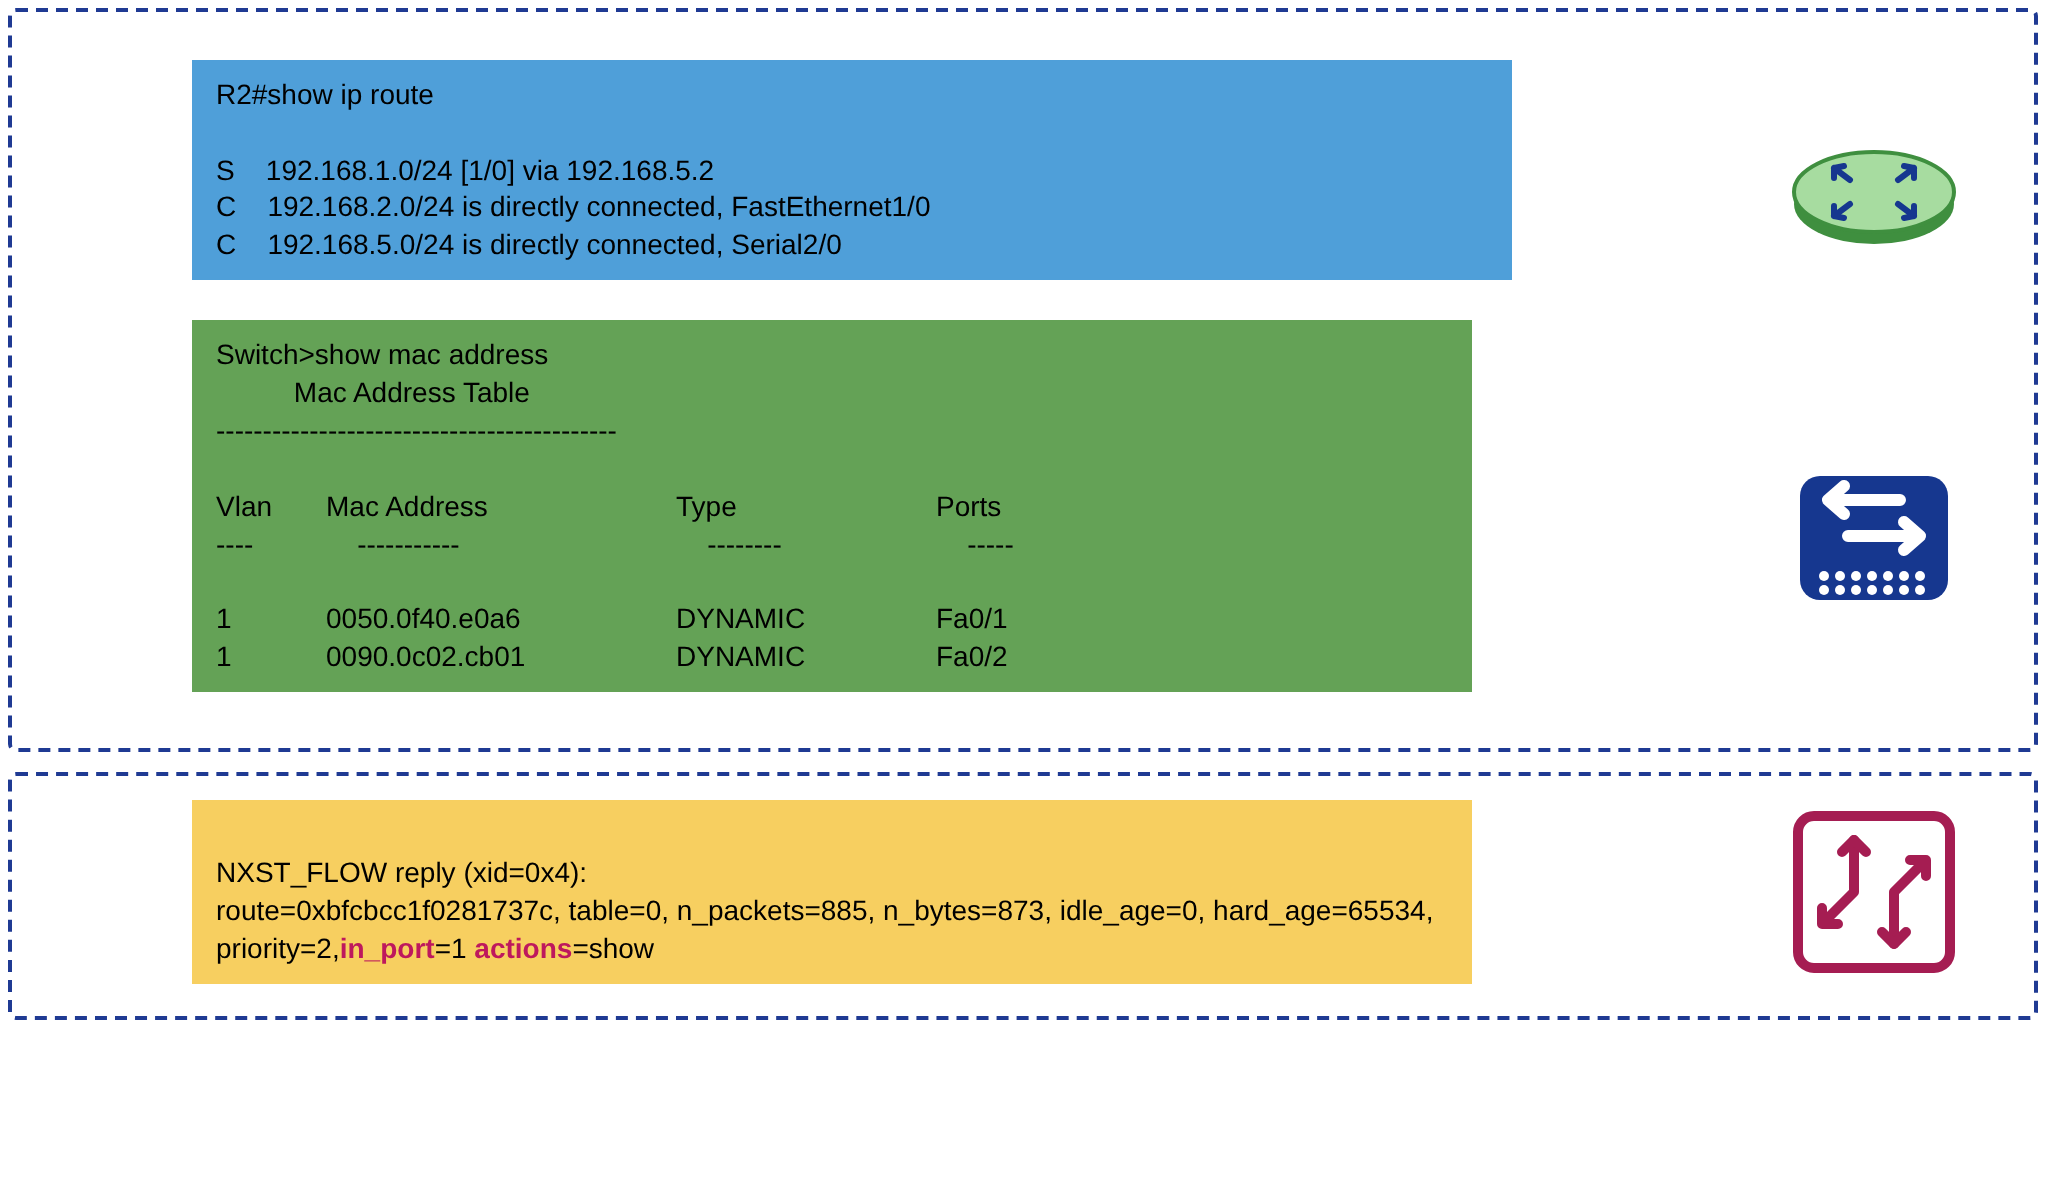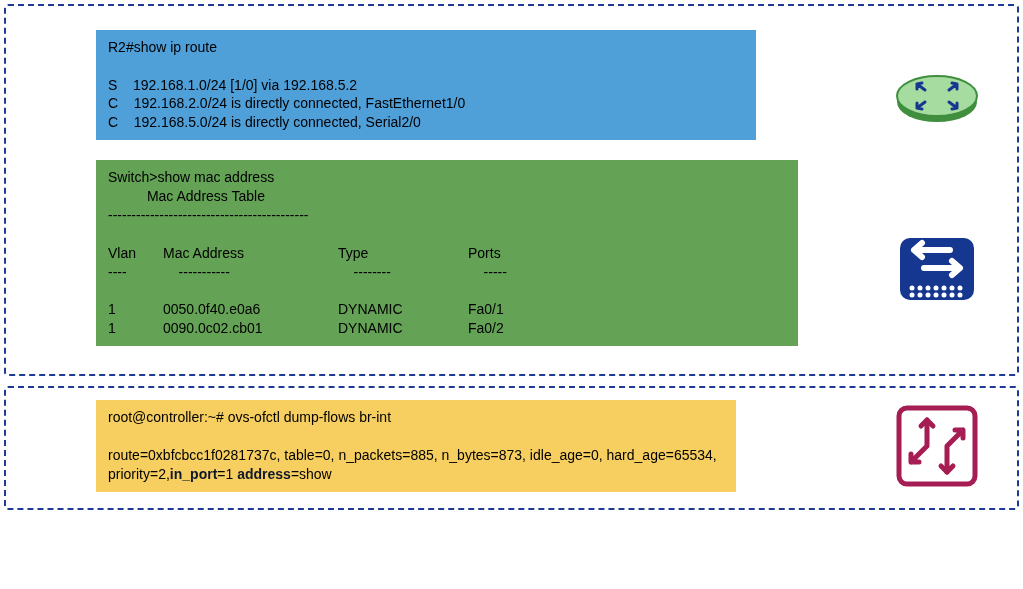--- a/index.html
+++ b/index.html
@@ -25,23 +25,23 @@
   .top-box .right-col { min-height: 340px; }
   .terminal {
     font-family: Verdana, Geneva, sans-serif;
     font-size: 14px;
     padding: 8px 12px;
     line-height: 1.35;
     color: #000;
     white-space: pre;
   }
   .route-term  { background: #4f9fd9; width: 660px; }
-  .mac-term    { background: #64a256; width: 702px; }
+  .mac-term    { background: #64a256; width: 640px; }
   .ovs-term    { background: #f7cf60; width: 640px; white-space: normal; }
-  .ovs-term .hl { color: #0f172a; font-weight: bold; }
+  .ovs-term .hl { color: #be185d; font-weight: bold; }
   .sep { letter-spacing: 0px; }
   .tbl-row span { display: inline-block; }
   .c-vlan { width: 55px; }
   .c-mac  { width: 175px; }
   .c-type { width: 130px; }
   .c-port { width: 80px; }
   svg { display: block; }
 </style>
 </head>
 <body>
@@ -102,23 +102,23 @@
           <circle cx="60" cy="67" r="2.5"></circle>
         <circle cx="68" cy="67" r="2.5"></circle>
       </g>
     </svg>
   </div>
 </div>
 
 <div class="dashed-box">
   <div class="left-col">
     <div class="terminal ovs-term">
-      <div>root@controller:~# ovs-ofctl dump-flows br-int</div>
       <div>&nbsp;</div>
-      <div><span> route=0xbfcbcc1f0281737c, table=0, n_packets=885, n_bytes=873, idle_age=0, hard_age=65534, priority=2,</span><span class="hl">in_port</span><span>=1 </span><span class="hl">address</span><span>=show</span></div>
+      <div>NXST_FLOW reply (xid=0x4):</div>
+      <div><span> route=0xbfcbcc1f0281737c, table=0, n_packets=885, n_bytes=873, idle_age=0, hard_age=65534, priority=2,</span><span class="hl">in_port</span><span>=1 </span><span class="hl">actions</span><span>=show</span></div>
     </div>
   </div>
   <div class="right-col">
 
     <svg width="84" height="84" viewBox="0 0 84 84">
       <rect x="4" y="4" width="76" height="76" rx="8" fill="#ffffff" stroke="#a51d52" stroke-width="5"></rect>
       <g stroke="#a51d52" stroke-width="5" fill="none" stroke-linecap="round" stroke-linejoin="round">
         <path d="M32 16 L32 42 L16 58 M16 58 L16 50 M16 58 L24 58"></path>
         <path d="M32 16 L26 22 M32 16 L38 22"></path>
         <path d="M52 68 L52 42 L68 26 M68 26 L60 26 M68 26 L68 34"></path>

